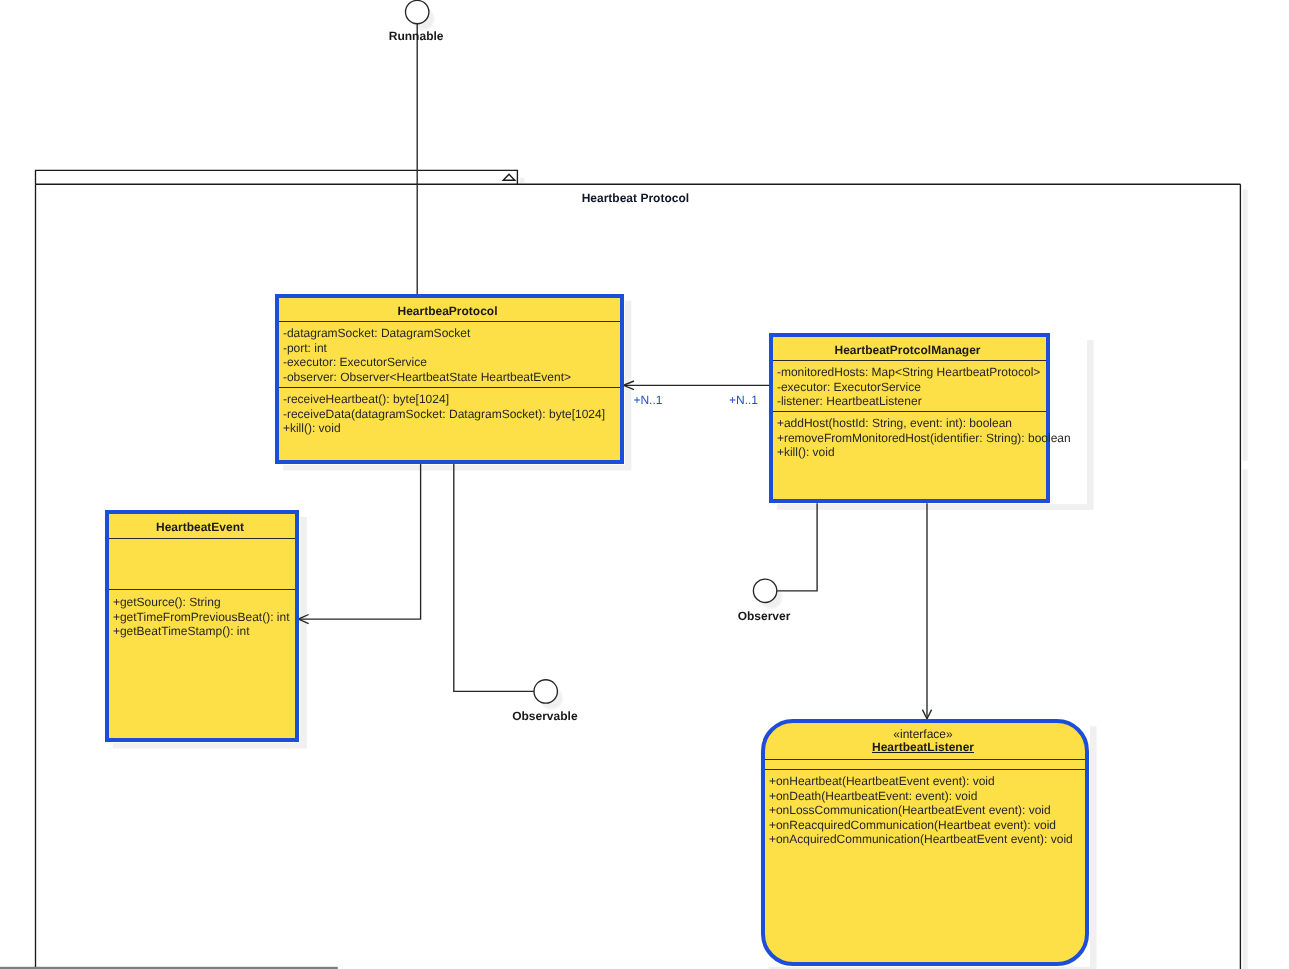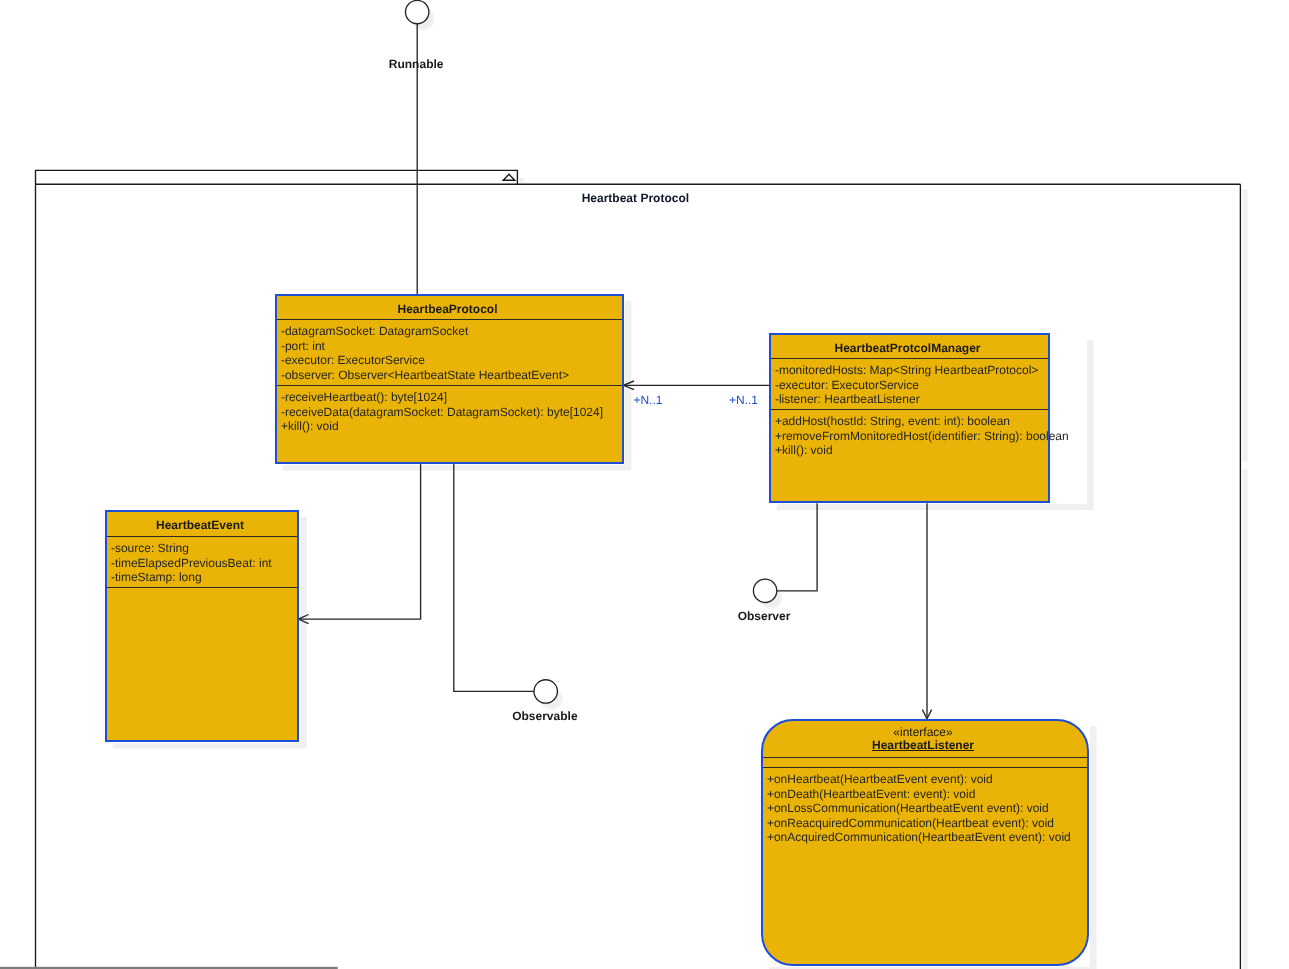--- a/index.html
+++ b/index.html
@@ -27,22 +27,22 @@
   svg.layer {
     position: absolute;
     left: 0;
     top: 0;
     width: 1289px;
     height: 969px;
     overflow: visible;
   }
   .uml-box {
     position: absolute;
-    background: #eab308;
-    border: 2px solid #1d4ed8;
+    background: #fde047;
+    border: 4px solid #1d4ed8;
     box-sizing: border-box;
   }
   .box-title {
     position: absolute;
     left: 0; right: 4px;
     text-align: center;
     font-weight: bold;
     font-size: 12px;
     line-height: 14.5px;
     color: #1a1a1a;
@@ -135,21 +135,21 @@
       <polyline points="308.6,614.5 298.4,619.1 308.6,623.7"></polyline>
       <polyline points="922.4,709.6 927.0,718.8 931.6,709.6"></polyline>
     </g>
     <g fill="#ffffff" stroke="#262626" stroke-width="1.35">
       <circle cx="417.2" cy="12.0" r="11.7"></circle>
       <circle cx="545.7" cy="691.4" r="11.7"></circle>
       <circle cx="765.1" cy="590.8" r="11.7"></circle>
     </g>
   </svg>
 
-  <div class="lolli-label" style="left:388.8px;top:29px;margin-top:28px;">Runnable</div>
+  <div class="lolli-label" style="left:388.8px;top:29px;">Runnable</div>
   <div class="lolli-label" style="left:512.2px;top:708.6px;">Observable</div>
   <div class="lolli-label" style="left:737.7px;top:608.7px;">Observer</div>
 
   <div class="uml-box" style="left:275px;top:294px;width:349px;height:170px;">
     <div class="box-title" style="top:6px;">HeartbeaProtocol</div>
     <div class="sep" style="top:23px;"></div>
     <div class="box-section attrs" style="top:28px;">
       <div>-datagramSocket: DatagramSocket</div>
       <div>-port: int</div>
       <div>-executor: ExecutorService</div>
@@ -175,26 +175,26 @@
     <div class="box-section ops" style="top:79px;">
       <div>+addHost(hostId: String, event: int): boolean</div>
       <div>+removeFromMonitoredHost(identifier: String): boolean</div>
       <div>+kill(): void</div>
     </div>
   </div>
 
   <div class="uml-box" style="left:105px;top:510px;width:194px;height:232px;">
     <div class="box-title" style="top:6px;">HeartbeatEvent</div>
     <div class="sep" style="top:24px;"></div>
-    <div class="box-section attrs" style="top:29px;">
-      <div>-source: String</div>
-      <div>-timeElapsedPreviousBeat: int</div>
-      <div>-timeStamp: long</div>
-    </div>
     <div class="sep" style="top:75px;"></div>
+    <div class="box-section ops" style="top:81px;">
+      <div>+getSource(): String</div>
+      <div>+getTimeFromPreviousBeat(): int</div>
+      <div>+getBeatTimeStamp(): int</div>
+    </div>
   </div>
 
   <div class="uml-box" style="left:761px;top:719px;width:328px;height:247px;border-radius:32px;">
     <div class="box-title" style="top:4px;font-weight:normal;">«interface»</div>
     <div class="box-title" style="top:17px;text-decoration:underline;">HeartbeatListener</div>
     <div class="sep" style="top:36px;"></div>
     <div class="box-section attrs empty" style="top:41px;"></div>
     <div class="sep" style="top:46px;"></div>
     <div class="box-section ops" style="top:51px;">
       <div>+onHeartbeat(HeartbeatEvent event): void</div>

